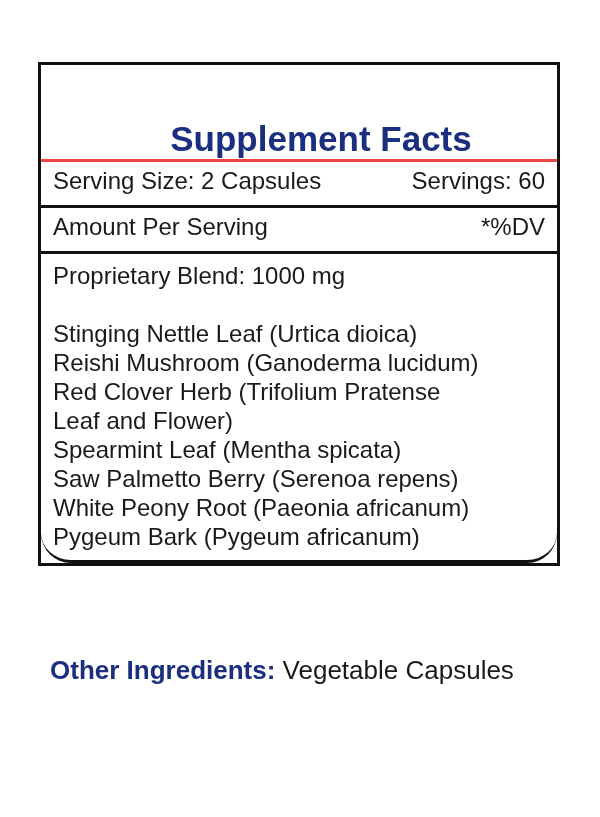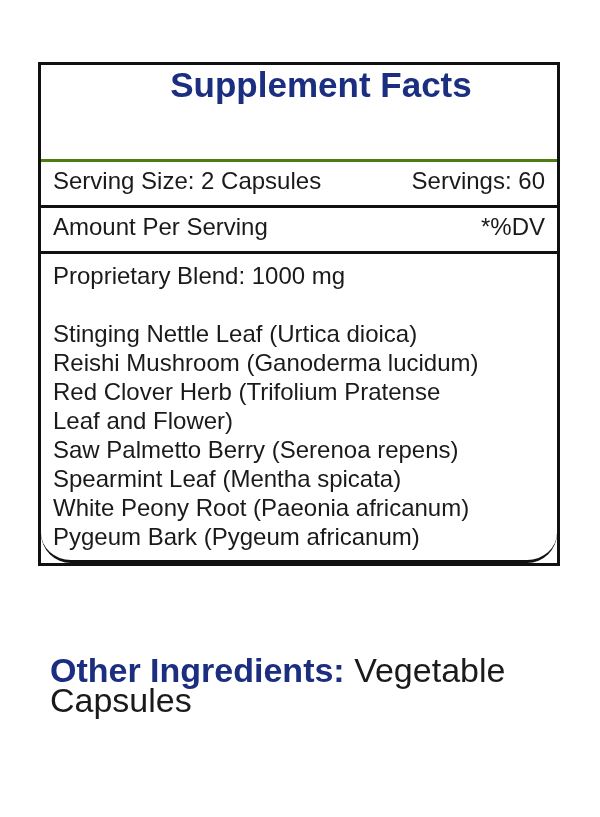--- a/index.html
+++ b/index.html
@@ -22,23 +22,23 @@
     top: 62px;
     width: 522px;
     box-sizing: border-box;
     border: 3px solid #111111;
     background: #ffffff;
   }
 
   .title-section {
     height: 94px;
     display: flex;
-    align-items: flex-start;
+    align-items: flex-end;
     justify-content: center;
-    border-bottom: 3px solid #4d7c0f;
+    border-bottom: 3px solid #ef4444;
     padding-left: 44px;
   }
   .title-section .title-text {
     font-size: 35px;
     font-weight: bold;
     letter-spacing: 0px;
     color: var(--navy);
   }
 
   .row {
@@ -72,21 +72,21 @@
   .footnote-row {
     padding: 6px 12px 8px 12px;
     font-size: 24px;
     line-height: 28px;
   }
 
   .other-ingredients {
     position: absolute;
     left: 50px;
     top: 655px;
-    font-size: 34px;
+    font-size: 26px;
     line-height: 30px;
   }
   .other-ingredients .oi-label {
     font-weight: bold;
     color: var(--navy);
   }
   .other-ingredients .oi-value {
     color: #1a1a1a;
   }
 </style>
@@ -109,22 +109,22 @@
     <span>*%DV</span>
   </div>
 
   <div class="blend-section">
     <div class="blend-heading">Proprietary Blend: 1000 mg</div>
 
     <div class="blend-line">Stinging Nettle Leaf (Urtica dioica)</div>
     <div class="blend-line">Reishi Mushroom (Ganoderma lucidum)</div>
     <div class="blend-line">Red Clover Herb (Trifolium Pratense</div>
     <div class="blend-line">Leaf and Flower)</div>
+    <div class="blend-line">Spearmint Leaf (Mentha spicata)</div>
     <div class="blend-line">Saw Palmetto Berry (Serenoa repens)</div>
-    <div class="blend-line">Spearmint Leaf (Mentha spicata)</div>
     <div class="blend-line">White Peony Root (Paeonia africanum)</div>
 
     <div class="blend-line">Pygeum Bark (Pygeum africanum)</div>
   </div>
 
 
 </div>
 
 <div class="other-ingredients">
   <span class="oi-label">Other Ingredients:</span><span class="oi-value"> Vegetable Capsules</span>

